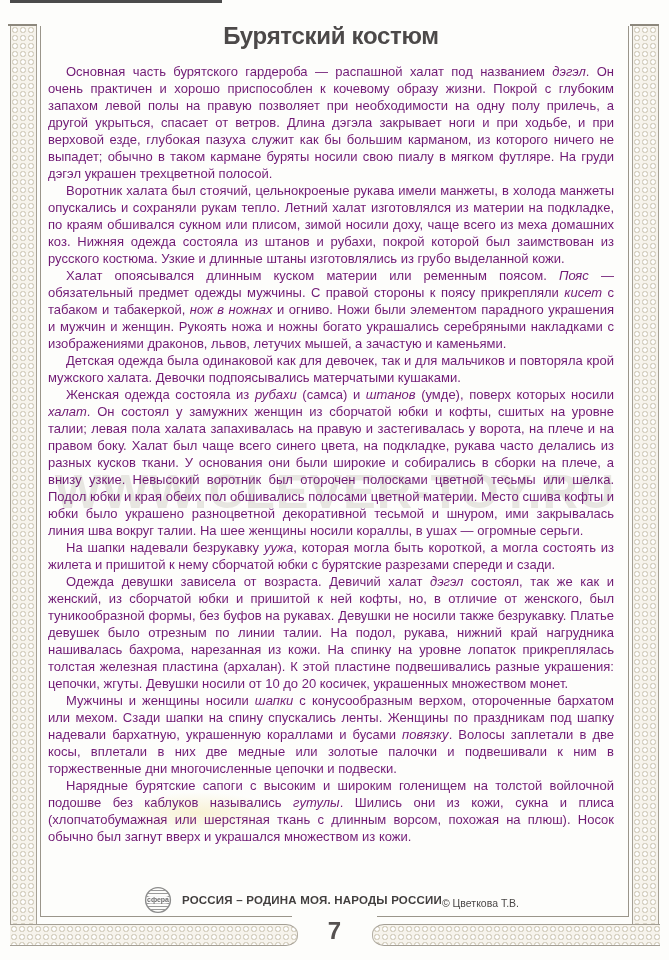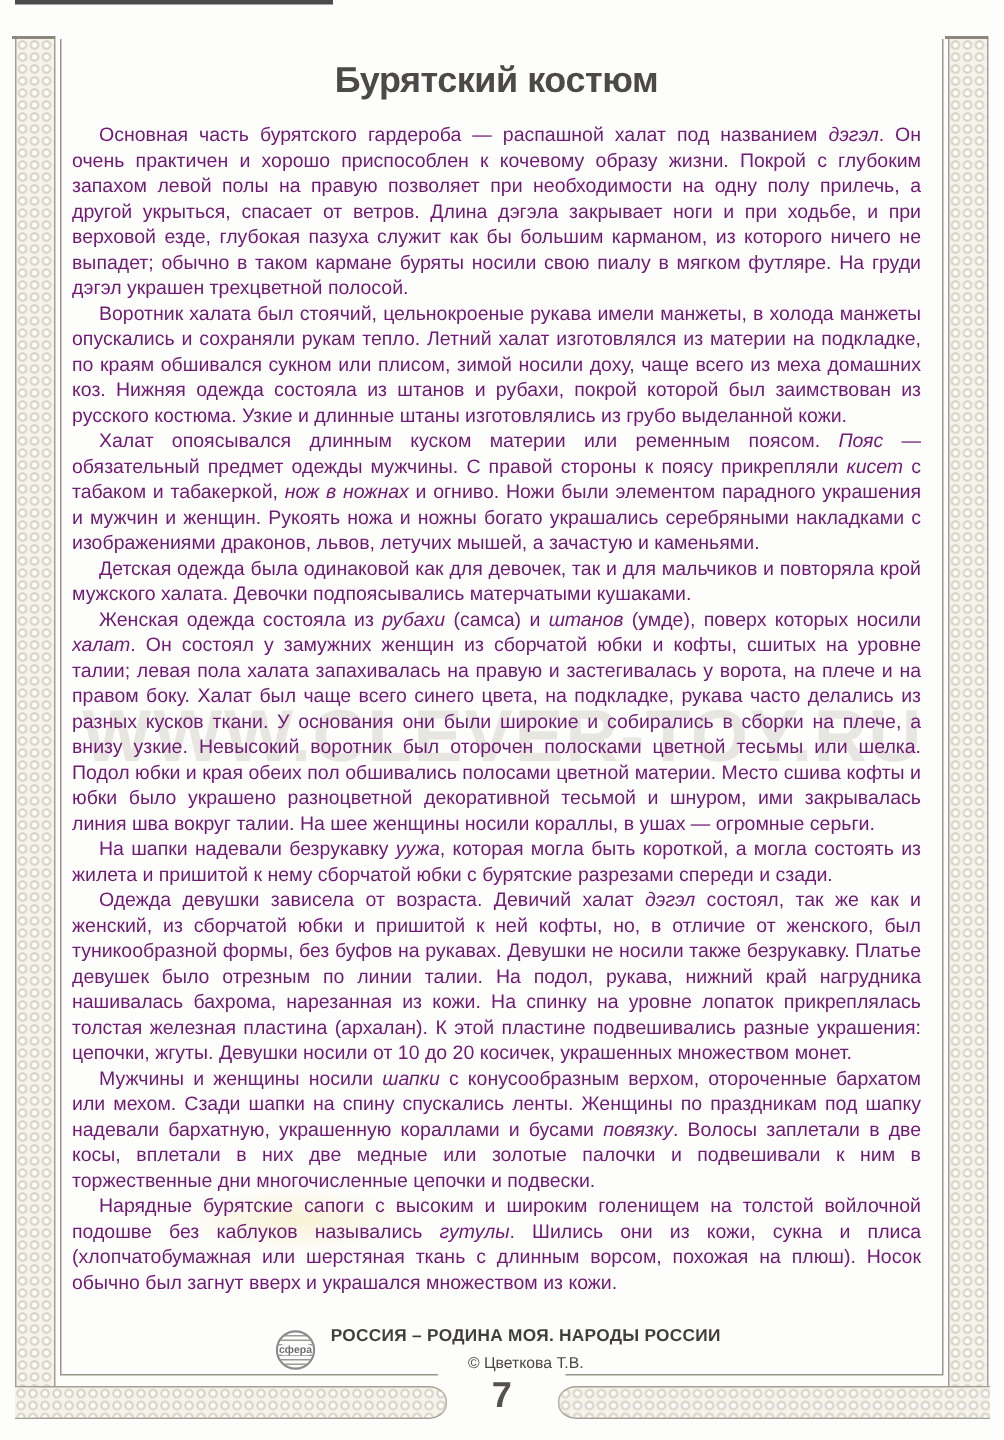--- a/index.html
+++ b/index.html
@@ -42,36 +42,36 @@
   .scan-artifact{position:absolute;left:10px;top:0;width:212px;height:3px;background:#2b2b2b;opacity:.85;}
   .stain{position:absolute;left:118px;top:792px;width:160px;height:42px;border-radius:50%;
          background:radial-gradient(ellipse at center,rgba(236,216,122,.30),rgba(236,216,122,0) 70%);}
 
   .watermark{
     position:absolute;left:38px;top:463px;width:594px;z-index:0;
     font-size:49px;font-weight:bold;letter-spacing:1px;white-space:nowrap;
     color:#b7b3a8;opacity:.30;text-align:center;
   }
 
-  .content{position:absolute;left:48px;top:40px;width:566px;height:862px;overflow:hidden;z-index:1;}
+  .content{position:absolute;left:48px;top:22px;width:566px;height:862px;overflow:hidden;z-index:1;}
   .page-title{
     margin:0 0 13px 0;text-align:center;
     font-size:24px;font-weight:bold;letter-spacing:-.3px;color:#4c4949;
   }
   .para{
     margin:0;font-size:13px;line-height:17px;color:#701a75;
     text-align:justify;text-indent:18px;hyphens:auto;-webkit-hyphens:auto;
   }
   .para i{font-style:italic;}
 
   .footer{
     position:absolute;left:48px;top:884px;width:566px;height:32px;z-index:2;
     display:flex;justify-content:center;align-items:center;gap:9px;
   }
-  .footer-text{display:flex;flex-direction:column;align-items:center;}
+  .footer-text{display:flex;flex-direction:row;align-items:center;}
   .series-title{font-size:11.5px;font-weight:bold;letter-spacing:.2px;color:#413e3e;line-height:13px;}
   .copyright{font-size:10.5px;color:#4a4747;line-height:12px;margin-top:5px;}
 
   .page-number{
     position:absolute;left:0;right:0;top:917px;z-index:3;
     text-align:center;font-size:24px;font-weight:bold;color:#555150;line-height:28px;
   }
 </style>
 </head>
 <body>

